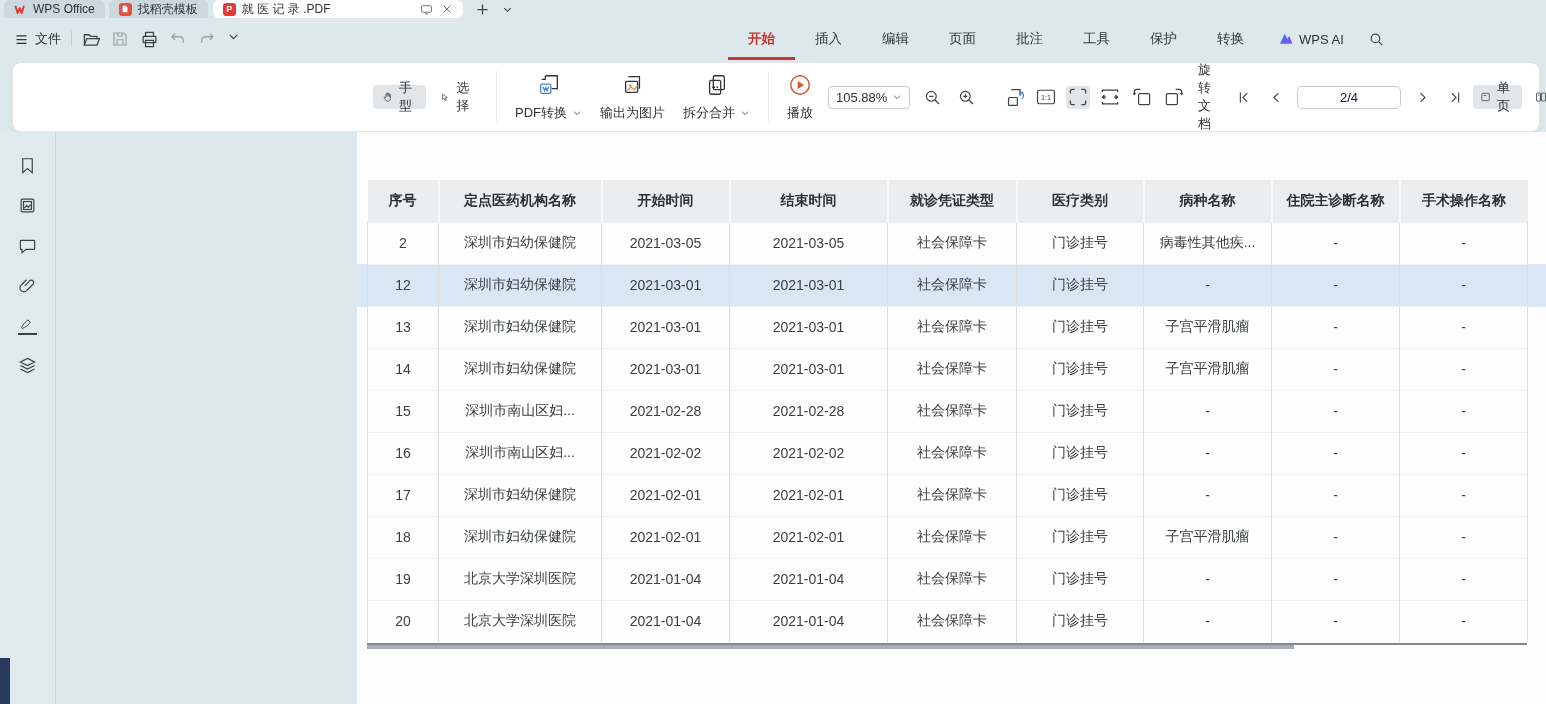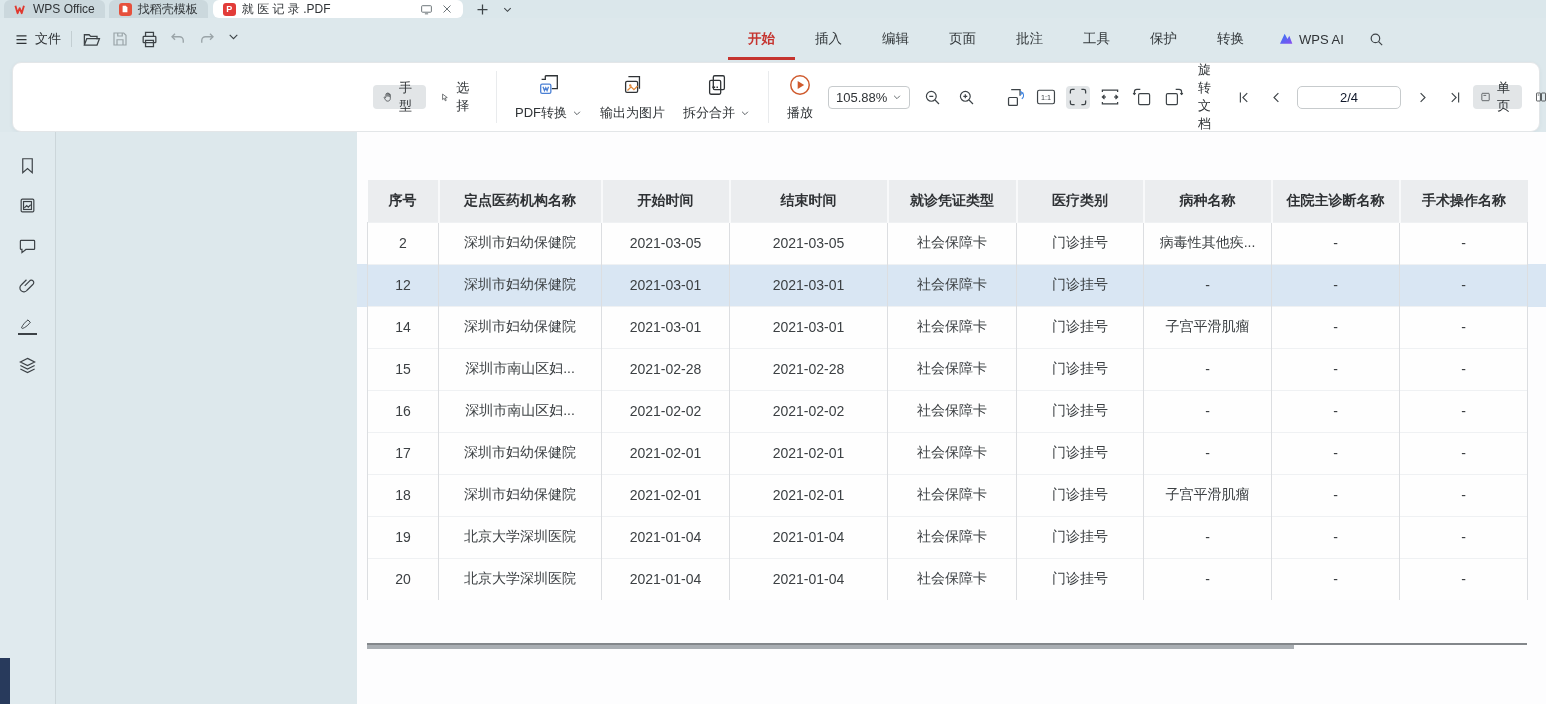--- a/index.html
+++ b/index.html
@@ -538,20 +538,31 @@
           <td>深圳市妇幼保健院</td>
           <td>2021-03-01</td>
           <td>2021-03-01</td>
           <td>社会保障卡</td>
           <td>门诊挂号</td>
           <td>-</td>
           <td>-</td>
           <td>-</td>
         </tr>
         <tr>
+          <td>13</td>
+          <td>深圳市妇幼保健院</td>
+          <td>2021-03-01</td>
+          <td>2021-03-01</td>
+          <td>社会保障卡</td>
+          <td>门诊挂号</td>
+          <td>子宫平滑肌瘤</td>
+          <td>-</td>
+          <td>-</td>
+        </tr>
+        <tr>
           <td>14</td>
           <td>深圳市妇幼保健院</td>
           <td>2021-03-01</td>
           <td>2021-03-01</td>
           <td>社会保障卡</td>
           <td>门诊挂号</td>
           <td>子宫平滑肌瘤</td>
           <td>-</td>
           <td>-</td>
         </tr>

